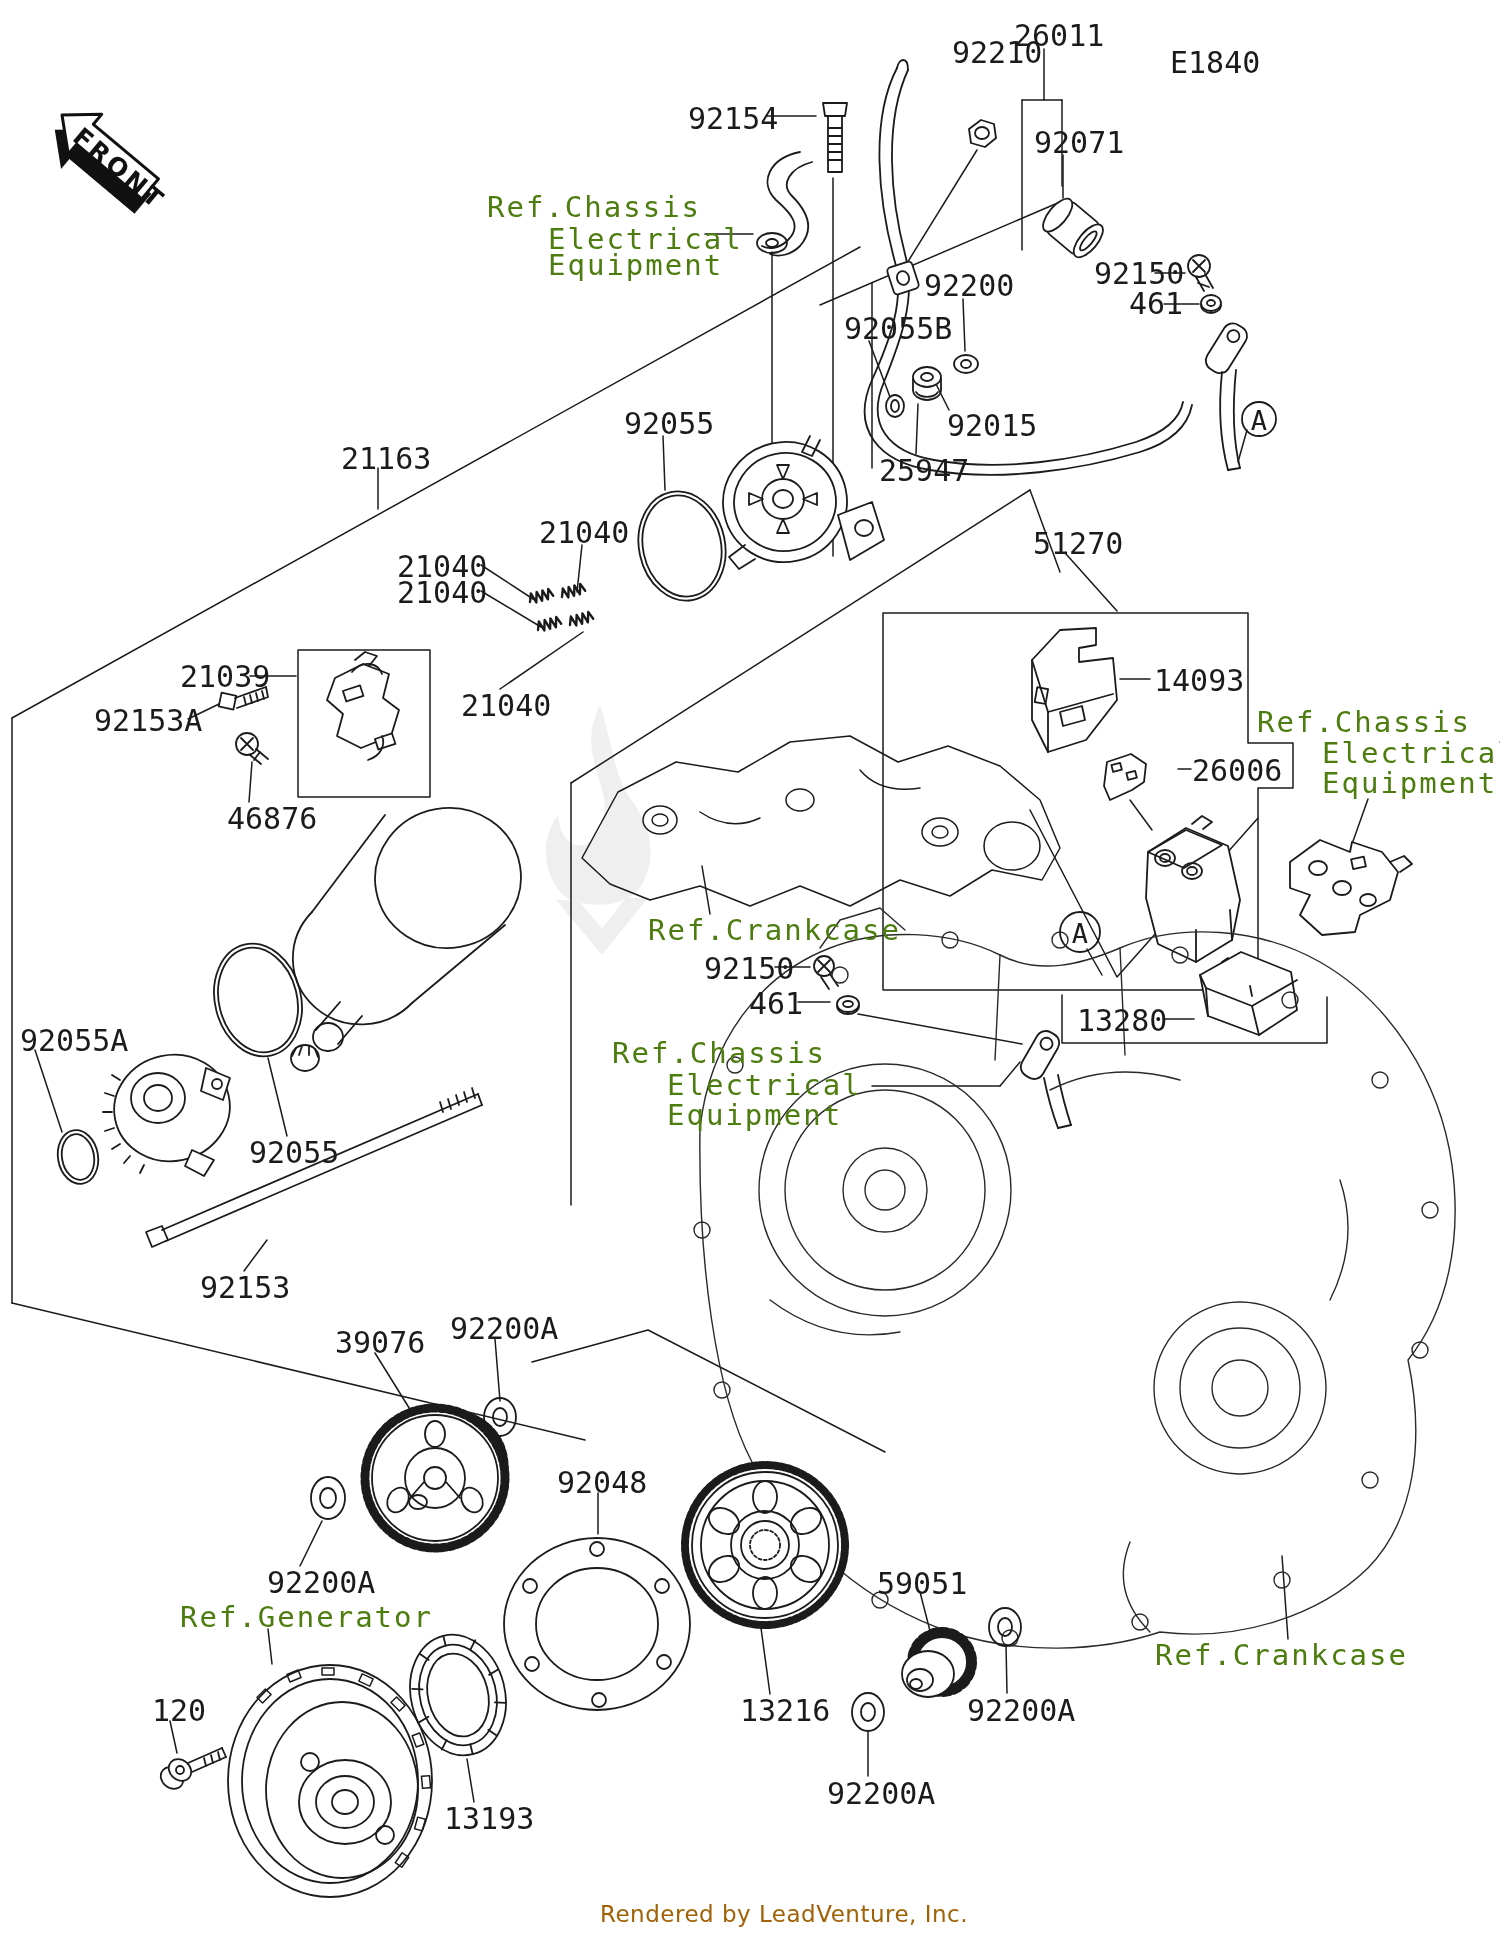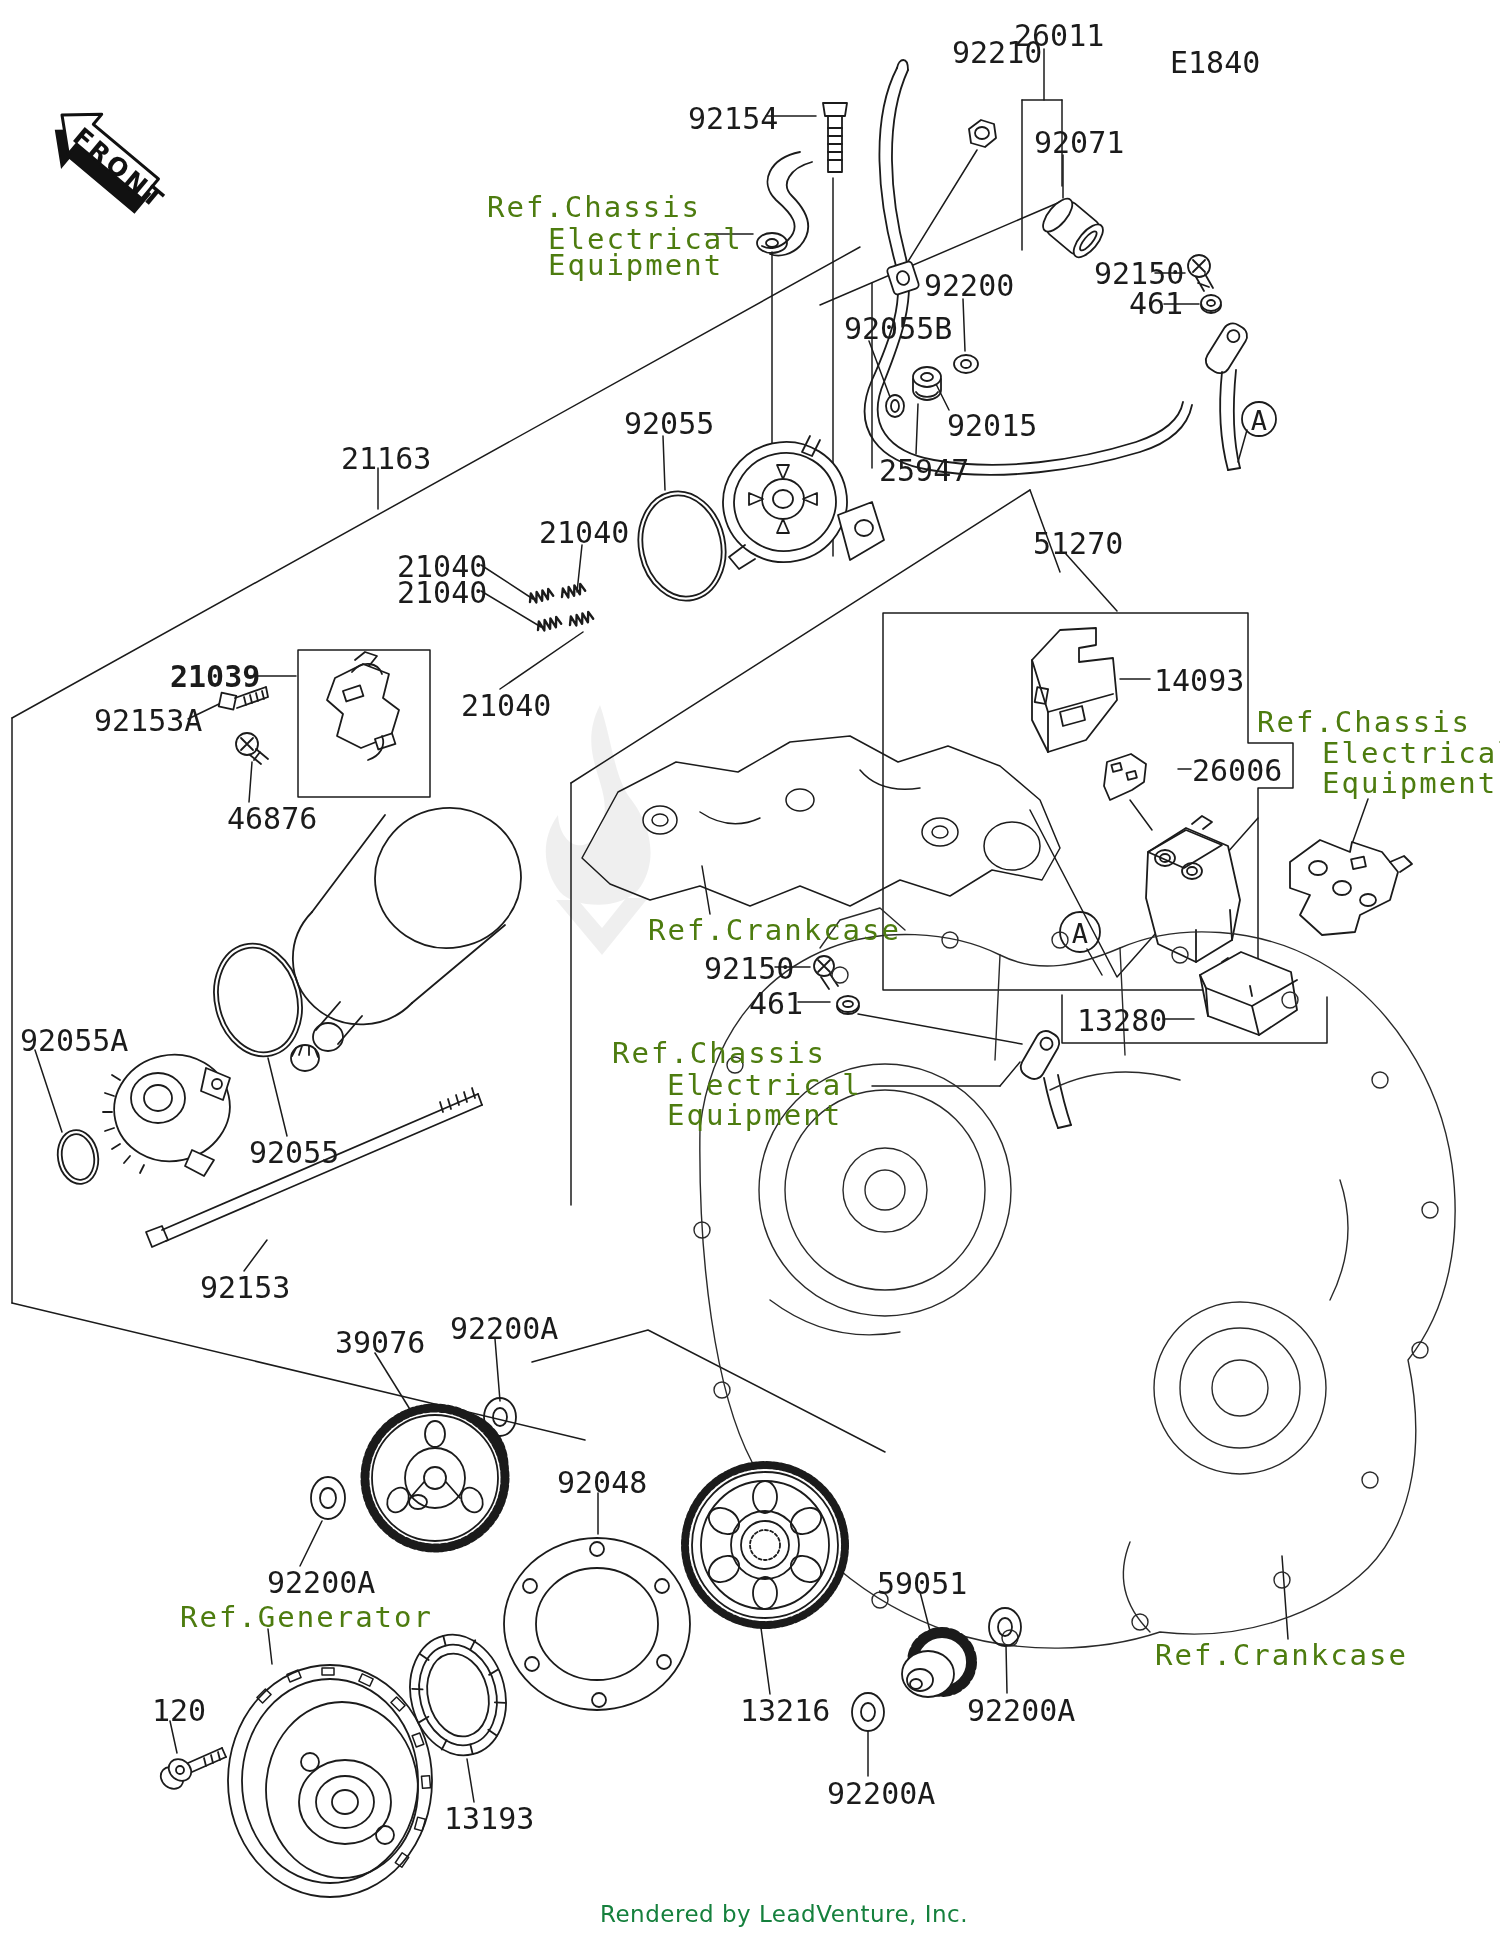--- a/index.html
+++ b/index.html
@@ -4,21 +4,21 @@
 <style>
   html,body{margin:0;padding:0;background:#ffffff;}
   #stage{position:relative;width:1500px;height:1938px;background:#fff;overflow:hidden;
          font-family:"DejaVu Sans Mono",monospace;}
   #stage svg{position:absolute;left:0;top:0;}
   .plbl{position:absolute;font-size:30px;line-height:1;color:#1b1b1b;white-space:nowrap;
         letter-spacing:0px;}
   .rlbl{position:absolute;font-size:29px;line-height:1;color:#4d7c0f;white-space:nowrap;
         letter-spacing:2px;}
   .amark{position:absolute;font-size:27px;line-height:1;color:#1b1b1b;transform:translate(-50%,-50%);}
-  .credit{position:absolute;font-family:"DejaVu Sans",sans-serif;font-size:23px;color:#15803d;
+  .credit{position:absolute;font-family:"DejaVu Sans",sans-serif;font-size:23px;color:#a16207;
           white-space:nowrap;letter-spacing:0.5px;}
   .wmtext{position:absolute;font-family:"DejaVu Sans",sans-serif;font-weight:bold;font-size:82px;
           color:#000;opacity:0.07;letter-spacing:10px;white-space:nowrap;}
   .frontlbl{position:absolute;font-family:"DejaVu Sans",sans-serif;font-weight:bold;font-size:25px;
             color:#111;letter-spacing:3px;transform:rotate(40deg);transform-origin:left top;}
 </style>
 </head>
 <body>
 
 <div id="stage">
@@ -484,21 +484,21 @@
 <div class="plbl" style="left:924px;top:271px;">92200</div>
 <div class="plbl" style="left:844px;top:314px;">92055B</div>
 <div class="plbl" style="left:947px;top:411px;">92015</div>
 <div class="plbl" style="left:879px;top:456px;">25947</div>
 <div class="plbl" style="left:341px;top:444px;">21163</div>
 <div class="plbl" style="left:624px;top:409px;">92055</div>
 <div class="plbl" style="left:539px;top:518px;">21040</div>
 <div class="plbl" style="left:397px;top:552px;">21040</div>
 <div class="plbl" style="left:397px;top:578px;">21040</div>
 <div class="plbl" style="left:461px;top:691px;">21040</div>
-<div class="plbl" style="left:170px;top:662px;font-weight:bold;">21039</div>
+<div class="plbl" style="left:180px;top:662px;">21039</div>
 <div class="plbl" style="left:94px;top:706px;">92153A</div>
 <div class="plbl" style="left:227px;top:804px;">46876</div>
 <div class="plbl" style="left:1033px;top:529px;">51270</div>
 <div class="plbl" style="left:1154px;top:666px;">14093</div>
 <div class="plbl" style="left:1192px;top:756px;">26006</div>
 <div class="plbl" style="left:704px;top:954px;">92150</div>
 <div class="plbl" style="left:749px;top:989px;">461</div>
 <div class="plbl" style="left:1077px;top:1006px;">13280</div>
 <div class="plbl" style="left:20px;top:1026px;">92055A</div>
 <div class="plbl" style="left:249px;top:1138px;">92055</div>

